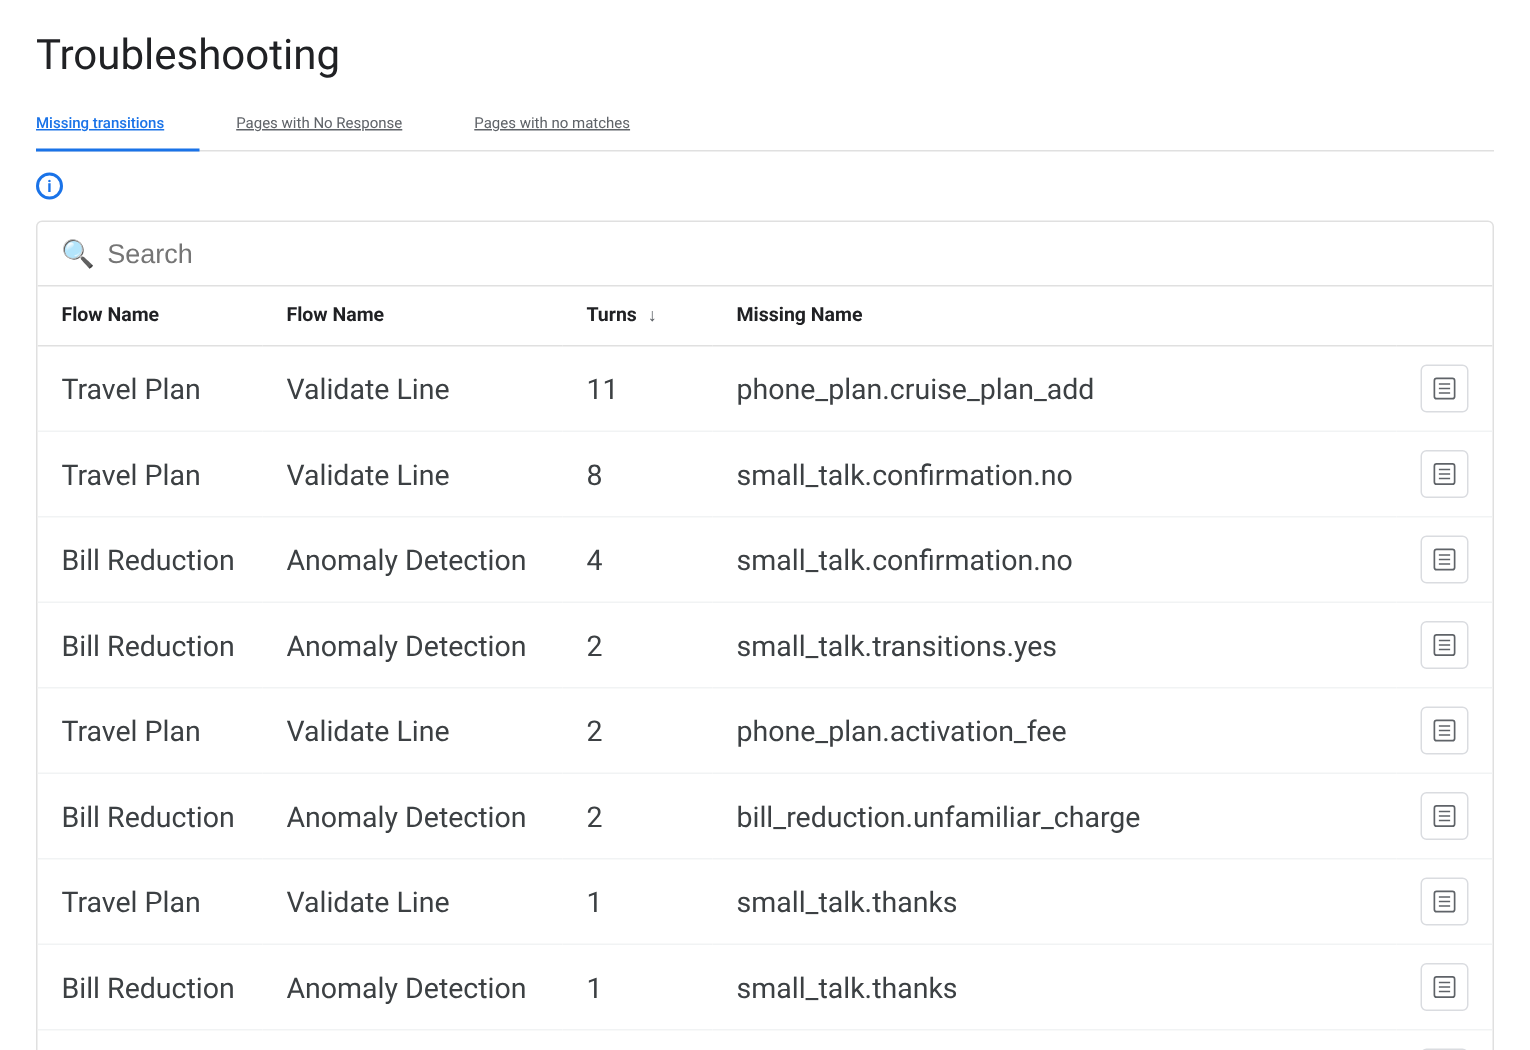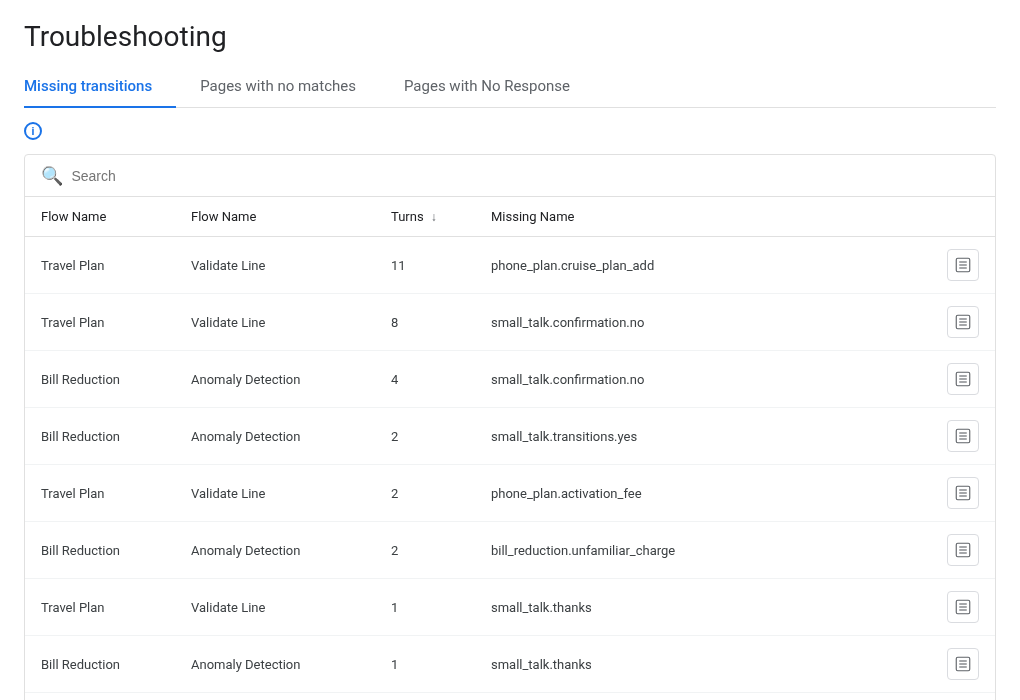--- a/index.html
+++ b/index.html
@@ -22,24 +22,25 @@
       margin-bottom: 12px;
     }
     .tabs {
       display: flex;
       border-bottom: 1px solid #e0e0e0;
       margin-bottom: 0;
     }
     .tab {
       padding: 12px 24px;
       cursor: pointer;
-      font-size: 15px;
+      font-size: 10px;
       color: #5f6368;
       position: relative;
       white-space: nowrap;
+      text-decoration: underline;
     }
     .tab.active {
       color: #1a73e8;
       font-weight: 500;
     }
     .tab.active::after {
       content: '';
       position: absolute;
       bottom: -1px;
       left: 0;
@@ -83,56 +84,56 @@
       padding: 10px 16px;
       border-bottom: 1px solid #e0e0e0;
     }
     .search-icon {
       color: #5f6368;
       font-size: 18px;
     }
     .search-input {
       border: none;
       outline: none;
-      font-size: 14px;
+      font-size: 18px;
       color: #5f6368;
       width: 100%;
     }
     table {
       width: 100%;
       border-collapse: collapse;
     }
     thead tr {
       border-bottom: 1px solid #e0e0e0;
     }
     th {
       padding: 12px 16px;
       text-align: left;
-      font-weight: 400;
+      font-weight: 700;
       font-size: 13px;
       color: #202124;
       white-space: nowrap;
     }
     th.sortable {
       cursor: pointer;
     }
     .sort-arrow {
       margin-left: 4px;
       color: #5f6368;
       font-size: 12px;
     }
     tbody tr {
       border-bottom: 1px solid #f1f3f4;
     }
     tbody tr:last-child {
       border-bottom: none;
     }
     td {
       padding: 12px 16px;
-      font-size: 13px;
+      font-size: 19px;
       color: #3c4043;
     }
     .icon-btn {
       width: 32px;
       height: 32px;
       border: 1px solid #dadce0;
       border-radius: 4px;
       display: flex;
       align-items: center;
       justify-content: center;
@@ -146,22 +147,22 @@
     .col-action { width: 50px; text-align: center; }
   </style>
 </head>
 <body>
 
 <div class="page-container">
   <h1 class="page-title">Troubleshooting</h1>
 
   <div class="tabs">
     <div class="tab active">Missing transitions</div>
+    <div class="tab">Pages with No Response</div>
     <div class="tab">Pages with no matches</div>
-    <div class="tab">Pages with No Response</div>
   </div>
 
   <div class="info-banner">
     <div class="info-icon">i</div>
   </div>
 
   <div class="table-container">
     <div class="search-bar">
       <span class="search-icon">🔍</span>
       <input class="search-input" type="text" placeholder="Search" style="">

